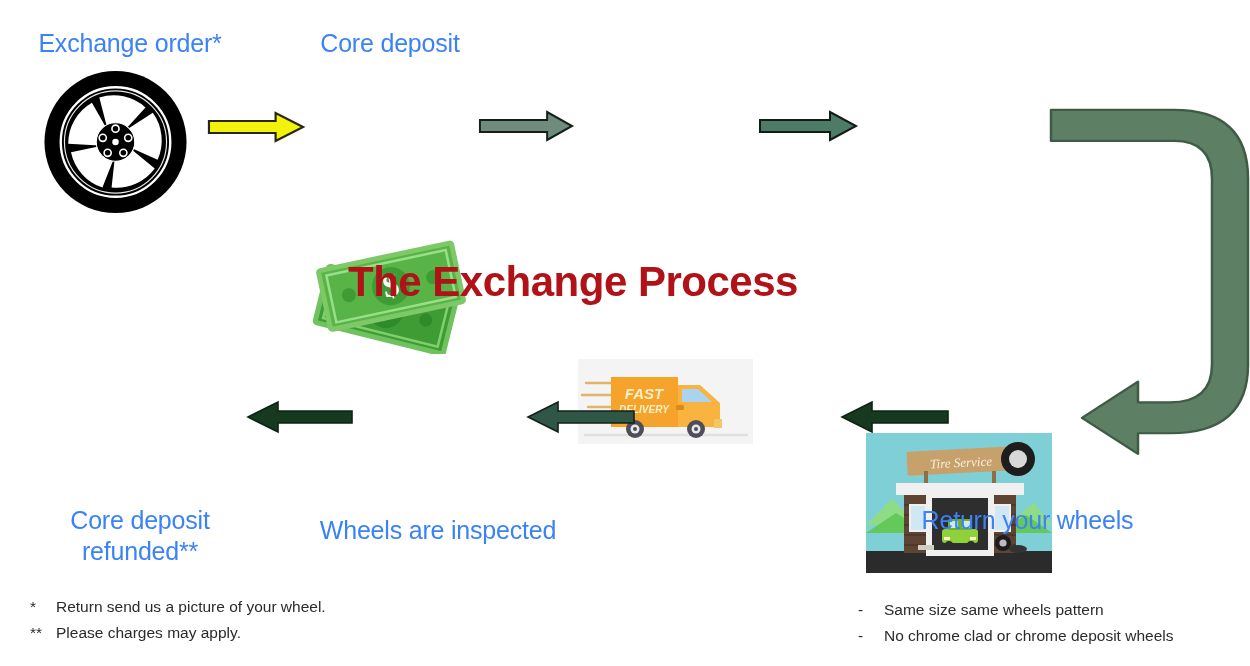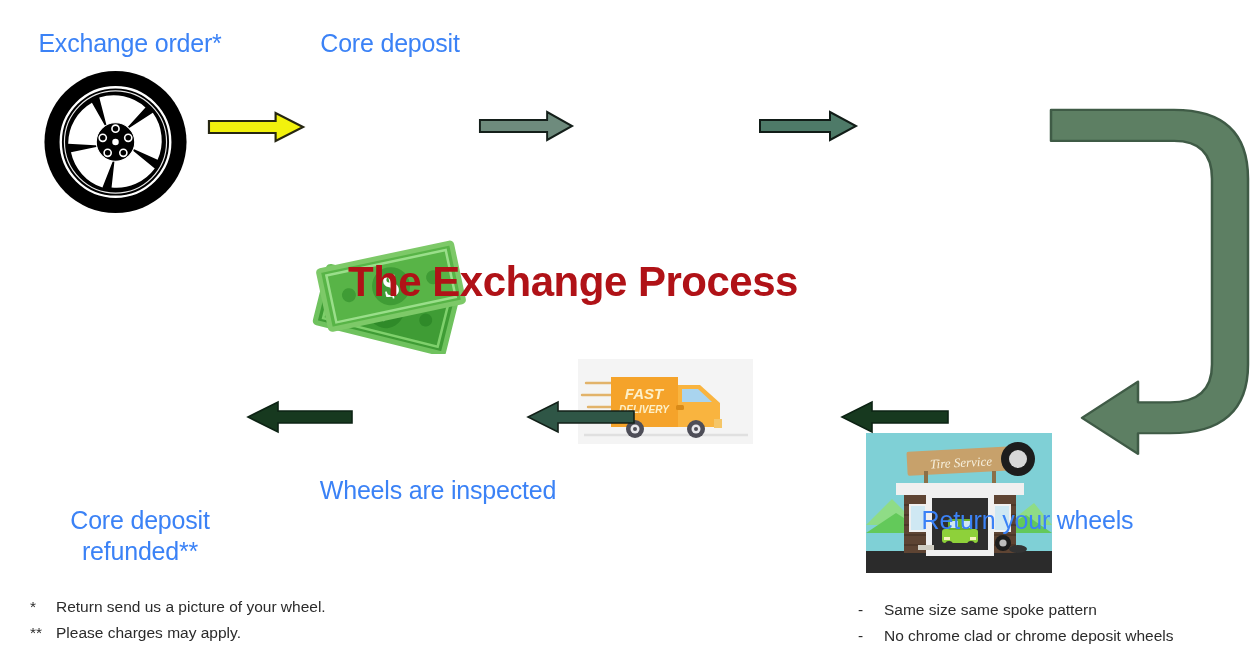--- a/index.html
+++ b/index.html
@@ -277,39 +277,39 @@
 
   <div class="abs arrow" style="left:840px; top:400px; width:110px; height:34px;">
     <svg viewBox="0 0 110 34" preserveAspectRatio="none">
       <path d="M108 11 L32 11 L32 2 L2 17 L32 32 L32 23 L108 23 Z" fill="#17391f" stroke="#0d2314" stroke-width="1.6" stroke-linejoin="miter"></path>
     </svg>
   </div>
 
   <div class="abs step-label" style="left:35px; top:505px; width:210px;">Core deposit
 refunded**</div>
 
-  <div class="abs step-label" style="left:298px; top:475px; width:280px;text-align:center;">Wheels are inspected</div>
+  <div class="abs step-label" style="left:298px; top:515px; width:280px;text-align:center;">Wheels are inspected</div>
 
   <div class="abs step-label" style="left:895px; top:505px; width:265px;">Return your wheels</div>
 
   <div class="abs" style="left:30px; top:594px;">
     <div class="footnote footnote-row">
       <span class="footnote-mark">*</span>
       <span>Return send us a picture of your wheel.</span>
     </div>
     <div class="footnote footnote-row">
       <span class="footnote-mark">**</span>
       <span>Please charges may apply.</span>
     </div>
   </div>
 
   <div class="abs" style="left:858px; top:597px;">
     <div class="footnote footnote-row">
       <span class="footnote-mark">-</span>
-      <span>Same size same spoke pattern</span>
+      <span>Same size same wheels pattern</span>
     </div>
     <div class="footnote footnote-row">
       <span class="footnote-mark">-</span>
       <span>No chrome clad or chrome deposit wheels</span>
     </div>
   </div>
 
 </div>
 
 </body></html>

